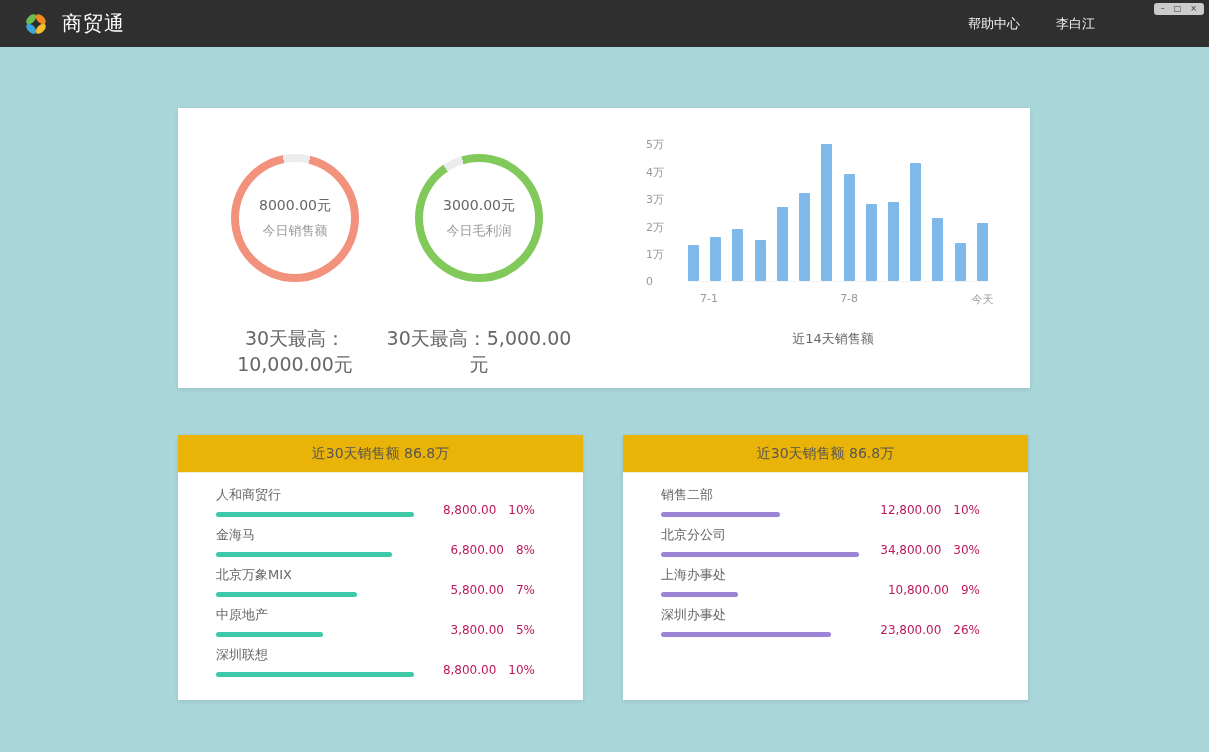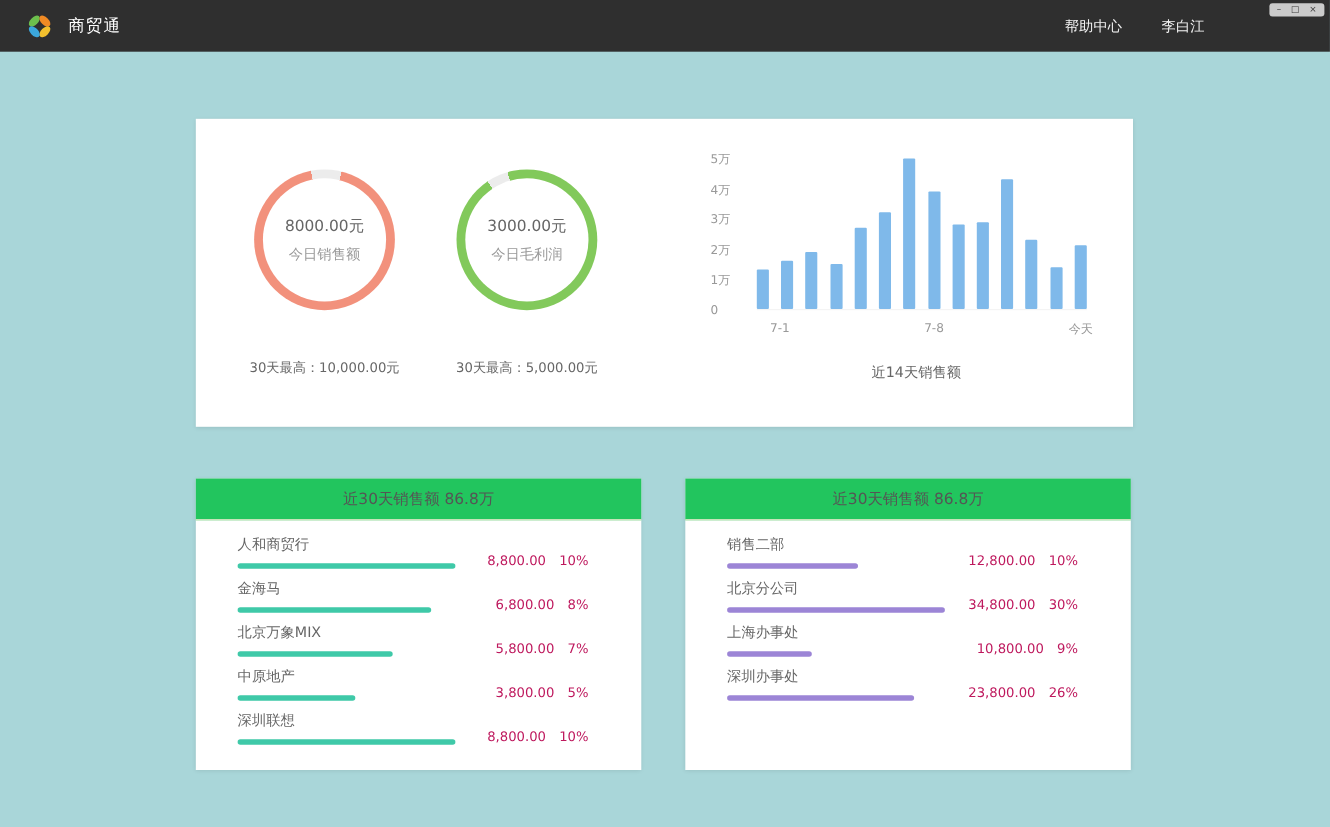--- a/index.html
+++ b/index.html
@@ -10,21 +10,21 @@
     font-family: "DejaVu Sans", "Liberation Sans", sans-serif;
     overflow: hidden;
   }
 
   
   .topbar {
     height: 47px; background: #2f2f2f; color: #fff;
     display: flex; align-items: center; padding: 0 22px; position: relative;
   }
   .logo { width: 28px; height: 28px; display: inline-flex; }
-  .app-title { margin-left: 12px; font-size: 15px; letter-spacing: 1px; }
+  .app-title { margin-left: 12px; font-size: 20px; letter-spacing: 1px; }
   .topbar-right {
     margin-left: auto; display: flex; align-items: center; gap: 36px;
     font-size: 13px; color: #f2f2f2; padding-right: 92px;
   }
   .topbar-right span { cursor: pointer; }
   .win-controls {
     position: absolute; top: 3px; right: 5px; height: 12px;
     background: #cbcbcb; border-radius: 3px;
     display: flex; align-items: center; gap: 9px; padding: 0 7px;
   }
@@ -37,21 +37,21 @@
   
   .donut-block { position: absolute; top: 46px; width: 190px; text-align: center; }
   .ring { width: 128px; height: 128px; border-radius: 50%; margin: 0 auto; position: relative; }
   .ring-inner {
     position: absolute; left: 8px; top: 8px; width: 112px; height: 112px;
     background: #fff; border-radius: 50%;
     display: flex; flex-direction: column; align-items: center; justify-content: center; gap: 7px;
   }
   .ring-value { font-size: 14px; color: #666; }
   .ring-label { font-size: 13px; color: #999; }
-  .donut-foot { margin-top: 44px; font-size: 12px; color: #666; }
+  .donut-foot { margin-top: 44px; font-size: 19px; color: #666; }
 
   
   .bchart { position: absolute; left: 468px; top: 28px; width: 350px; height: 172px; }
   .plot {
     position: absolute; left: 42px; top: 8px; width: 300px; height: 138px;
     display: flex; align-items: flex-end; justify-content: space-between;
     border-bottom: 1px solid #f3f3f3;
   }
   .bar { width: 11px; border-radius: 1px; }
   .ylab { position: absolute; left: 0; width: 34px; font-size: 11px; color: #999; }
@@ -59,21 +59,21 @@
   .xlab { position: absolute; transform: translateX(-50%); font-size: 11px; color: #999; white-space: nowrap; }
   .bchart-caption {
     position: absolute; left: 480px; top: 222px; width: 350px;
     text-align: center; font-size: 13px; color: #666;
   }
 
   
   #rank-left  { left: 178px; top: 435px; width: 405px; height: 265px; }
   #rank-right { left: 623px; top: 435px; width: 405px; height: 265px; }
   .rank-header {
-    height: 38px; background: #22c55e; border-bottom: 1px solid #f0ecd0;
+    height: 38px; background: #eab308; border-bottom: 1px solid #f0ecd0;
     display: flex; align-items: center; justify-content: center;
     font-size: 14px; color: #555;
   }
   .rank-body { padding: 13px 48px 0 38px; }
   .rank-row { position: relative; height: 40px; }
   .rank-name { font-size: 13px; color: #666; }
   .rank-track { width: 198px; margin-top: 8px; }
   .rank-bar { height: 5px; border-radius: 3px; }
   .rank-value {
     position: absolute; right: 0; top: 17px;

